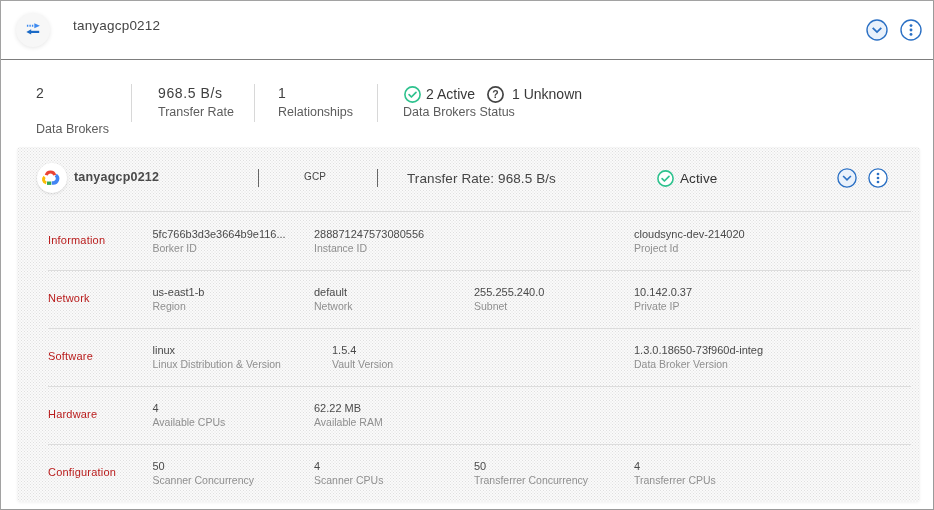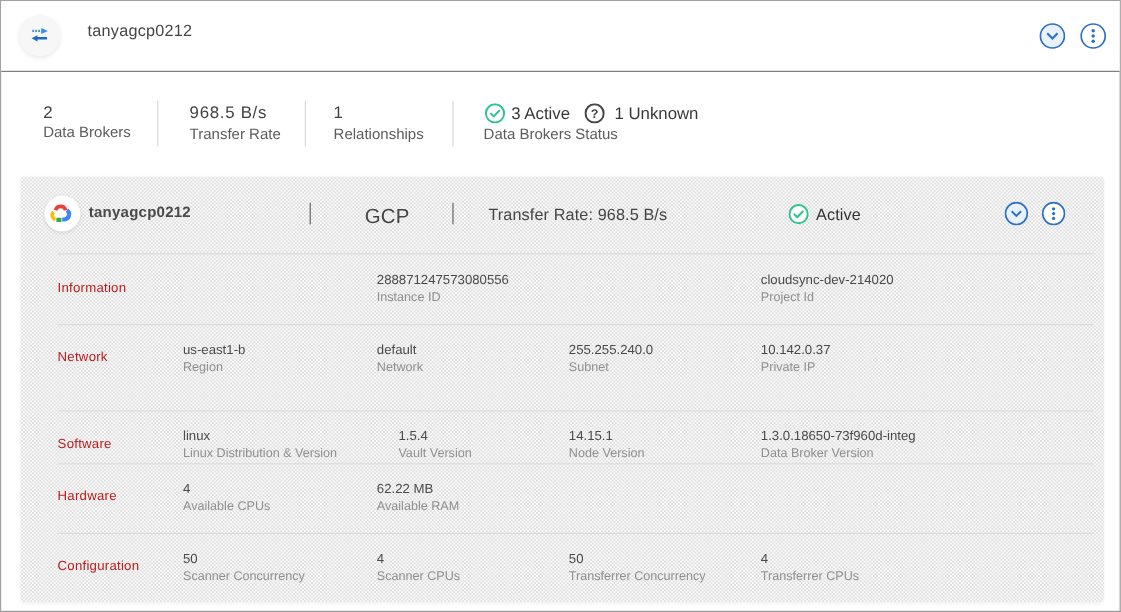--- a/index.html
+++ b/index.html
@@ -51,73 +51,77 @@
   <path d="M6.7 8.8 L11 13.1 L15.3 8.8" fill="none" stroke="#2b70c4" stroke-width="1.8"></path>
 </svg>
 <svg class="abs" style="left:900px;top:19px" width="22" height="22" viewBox="0 0 22 22">
   <circle cx="11" cy="11" r="10" fill="#fff" stroke="#2b70c4" stroke-width="1.4"></circle>
   <circle cx="11" cy="6.6" r="1.45" fill="#2b70c4"></circle>
   <circle cx="11" cy="11" r="1.45" fill="#2b70c4"></circle>
   <circle cx="11" cy="15.4" r="1.45" fill="#2b70c4"></circle>
 </svg>
 
 <div class="s-val" style="left:36px;top:86px;">2</div>
-<div class="s-lab" style="left:36px;top:104px;">Data Brokers</div>
+<div class="s-lab" style="left:36px;top:123px;">Data Brokers</div>
 <div class="vsep" style="left:131px;"></div>
 <div class="s-val" style="left:158px;top:86px;letter-spacing:.6px;">968.5 B/s</div>
 <div class="s-lab" style="left:158px;top:106px;">Transfer Rate</div>
 <div class="vsep" style="left:254px;"></div>
 <div class="s-val" style="left:278px;top:86px;">1</div>
 <div class="s-lab" style="left:278px;top:106px;">Relationships</div>
 <div class="vsep" style="left:377px;"></div>
 <svg class="abs" style="left:403.5px;top:85.5px" width="17" height="17" viewBox="0 0 17 17">
   <circle cx="8.5" cy="8.5" r="7.6" fill="none" stroke="#2ec28e" stroke-width="1.6"></circle>
   <path d="M5.1 8.7 L7.4 11 L12 6.3" fill="none" stroke="#2ec28e" stroke-width="1.7" stroke-linecap="round" stroke-linejoin="round"></path>
 </svg>
-<div class="s-val" style="left:426px;top:87px;color:#383838;">3 Active</div>
+<div class="s-val" style="left:426px;top:87px;color:#383838;">2 Active</div>
 <svg class="abs" style="left:486.5px;top:85.5px" width="17" height="17" viewBox="0 0 17 17">
   <circle cx="8.5" cy="8.5" r="7.6" fill="none" stroke="#454545" stroke-width="1.7"></circle>
   <text x="8.5" y="12.3" text-anchor="middle" font-family="Liberation Sans,sans-serif" font-size="10.5" font-weight="bold" fill="#454545">?</text>
 </svg>
 <div class="s-val" style="left:512px;top:87px;color:#383838;">1 Unknown</div>
 <div class="s-lab" style="left:403px;top:106px;">Data Brokers Status</div>
 
 <div class="card">
   <div class="gcpcircle">
     <svg width="30" height="30" viewBox="0 0 30 30">
       <path d="M9.27 12.19 A4.4 4.4 0 0 1 17.73 12.19" fill="none" stroke="#EA4335" stroke-width="3.1"></path>
       <path d="M18.77 12.08 A4.3 4.3 0 0 1 16.3 19.9 L14.8 19.9" fill="none" stroke="#4285F4" stroke-width="3.5"></path>
       <path d="M7.66 13.8 A3.5 3.5 0 0 0 9.27 19.82" fill="none" stroke="#FBBC05" stroke-width="3.0"></path>
       <line x1="10.0" y1="20.2" x2="14.2" y2="20.2" stroke="#34A853" stroke-width="3.4"></line>
     </svg>
   </div>
 </div>
 <div class="cardtitle">tanyagcp0212</div>
 <div class="hsep" style="left:258px;"></div>
-<div class="htext" style="left:304px;font-size:17px;">GCP</div>
+<div class="htext" style="left:304px;font-size:10px;">GCP</div>
 <div class="hsep" style="left:377px;"></div>
 <div class="htext" style="left:407px;">Transfer Rate: 968.5 B/s</div>
 <svg class="abs" style="left:656.5px;top:169.5px" width="17" height="17" viewBox="0 0 17 17">
   <circle cx="8.5" cy="8.5" r="7.6" fill="#fff" stroke="#2ec28e" stroke-width="1.6"></circle>
   <path d="M5.1 8.7 L7.4 11 L12 6.3" fill="none" stroke="#2ec28e" stroke-width="1.7" stroke-linecap="round" stroke-linejoin="round"></path>
 </svg>
 <div class="htext" style="left:680px;color:#333;text-align:right;">Active</div>
 <svg class="abs" style="left:837px;top:168px" width="20" height="20" viewBox="0 0 22 22">
   <circle cx="11" cy="11" r="10" fill="#e9f1fb" stroke="#2b70c4" stroke-width="1.5"></circle>
   <path d="M6.7 8.8 L11 13.1 L15.3 8.8" fill="none" stroke="#2b70c4" stroke-width="1.8"></path>
 </svg>
 <svg class="abs" style="left:868px;top:168px" width="20" height="20" viewBox="0 0 22 22">
   <circle cx="11" cy="11" r="10" fill="#fff" stroke="#2b70c4" stroke-width="1.5"></circle>
   <circle cx="11" cy="6.6" r="1.5" fill="#2b70c4"></circle>
   <circle cx="11" cy="11" r="1.5" fill="#2b70c4"></circle>
   <circle cx="11" cy="15.4" r="1.5" fill="#2b70c4"></circle>
 </svg>
 
 <div class="row" style="left:48px;top:211.3px;">
   <div class="rlabel">Information</div>
+  <div class="cell" style="left:104.5px;">
+      <div class="cv">5fc766b3d3e3664b9e116...</div>
+      <div class="cl">Borker ID</div>
+    </div>
   <div class="cell" style="left:266px;">
       <div class="cv">288871247573080556</div>
       <div class="cl">Instance ID</div>
     </div>
   <div class="cell" style="left:586px;">
       <div class="cv">cloudsync-dev-214020</div>
       <div class="cl">Project Id</div>
     </div>
 </div>
 <div class="row" style="left:48px;top:269.5px;">
@@ -132,33 +136,29 @@
     </div>
   <div class="cell" style="left:426px;">
       <div class="cv">255.255.240.0</div>
       <div class="cl">Subnet</div>
     </div>
   <div class="cell" style="left:586px;">
       <div class="cv">10.142.0.37</div>
       <div class="cl">Private IP</div>
     </div>
 </div>
-<div class="row" style="left:48px;top:327.7px;margin-top:14px;">
+<div class="row" style="left:48px;top:327.7px;">
   <div class="rlabel">Software</div>
   <div class="cell" style="left:104.5px;">
       <div class="cv">linux</div>
       <div class="cl">Linux Distribution &amp; Version</div>
     </div>
   <div class="cell" style="left:284px;text-align:right;">
       <div class="cv">1.5.4</div>
       <div class="cl">Vault Version</div>
-    </div>
-  <div class="cell" style="left:426px;">
-      <div class="cv">14.15.1</div>
-      <div class="cl">Node Version</div>
     </div>
   <div class="cell" style="left:586px;">
       <div class="cv">1.3.0.18650-73f960d-integ</div>
       <div class="cl">Data Broker Version</div>
     </div>
 </div>
 <div class="row" style="left:48px;top:385.9px;">
   <div class="rlabel">Hardware</div>
   <div class="cell" style="left:104.5px;">
       <div class="cv">4</div>

